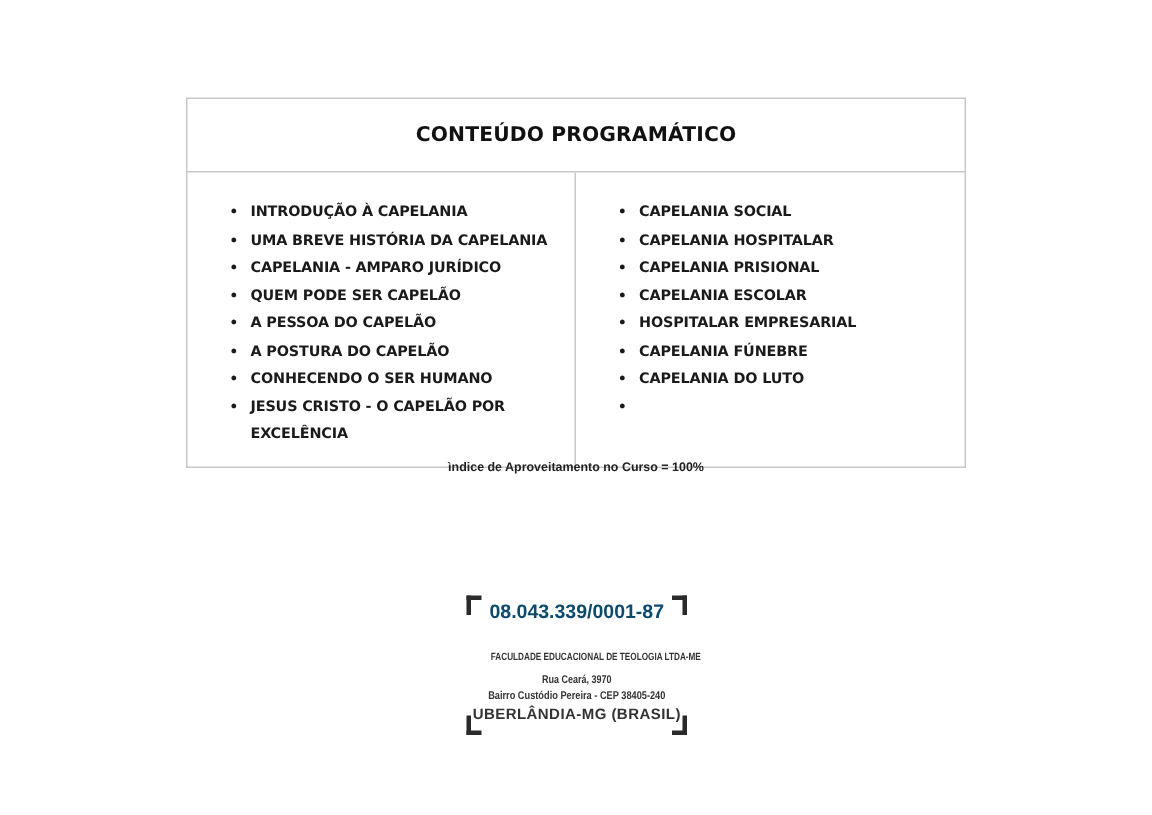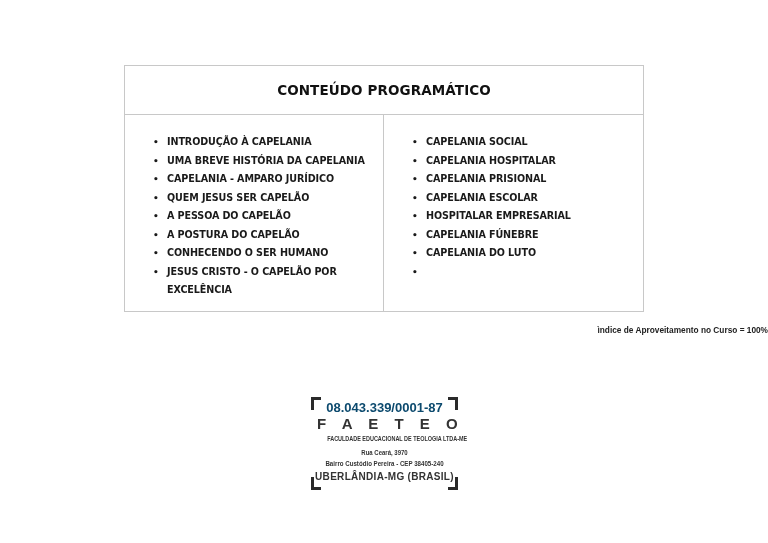--- a/index.html
+++ b/index.html
@@ -28,21 +28,21 @@
   .col-right ul.topics { left: 28px; }
   ul.topics li {
     position: relative; padding-left: 14px; font-weight: bold;
     font-size: 9.6px; line-height: 18.5px; color: #1a1a1a; width: 215px;
     letter-spacing: -0.1px;
   }
   ul.topics li .bullet {
     position: absolute; left: 0; top: 0; font-size: 9px;
   }
   .note {
-    position: absolute; left: 0; width: 768px; top: 325px; text-align: right;
+    position: absolute; left: 0; width: 768px; top: 306px; text-align: center;
     font-family: "Liberation Sans", sans-serif; font-weight: bold; font-size: 8.3px; color: #222;
   }
   .stamp {
     position: absolute; left: 311px; top: 397px; width: 147px; height: 93px;
     font-family: "Liberation Sans", sans-serif; color: #333;
   }
   .corner { position: absolute; width: 7px; height: 10px; border-color: #2a2a2a; border-style: solid; border-width: 0; }
   .corner.tl { left: 0; top: 0; border-left-width: 3px; border-top-width: 3px; }
   .corner.tr { right: 0; top: 0; border-right-width: 3px; border-top-width: 3px; }
   .corner.bl { left: 0; bottom: 0; border-left-width: 3px; border-bottom-width: 3px; }
@@ -61,21 +61,21 @@
 <div class="table">
   <div class="table-header">
     <span class="table-title">CONTEÚDO PROGRAMÁTICO</span>
   </div>
   <div class="table-body">
     <div class="col col-left">
       <ul class="topics">
         <li><span class="bullet">•</span><span>INTRODUÇÃO À CAPELANIA</span></li>
         <li><span class="bullet">•</span><span>UMA BREVE HISTÓRIA DA CAPELANIA</span></li>
         <li><span class="bullet">•</span><span>CAPELANIA - AMPARO JURÍDICO</span></li>
-        <li><span class="bullet">•</span><span>QUEM JESUS SER CAPELÃO</span></li>
+        <li><span class="bullet">•</span><span>QUEM PODE SER CAPELÃO</span></li>
         <li><span class="bullet">•</span><span>A PESSOA DO CAPELÃO</span></li>
         <li><span class="bullet">•</span><span>A POSTURA DO CAPELÃO</span></li>
         <li><span class="bullet">•</span><span>CONHECENDO O SER HUMANO</span></li>
         <li style="width:180px"><span class="bullet">•</span><span>JESUS CRISTO - O CAPELÃO POR EXCELÊNCIA</span></li>
       </ul>
     </div>
     <div class="col col-right">
       <ul class="topics">
         <li><span class="bullet">•</span><span>CAPELANIA SOCIAL</span></li>
         <li><span class="bullet">•</span><span>CAPELANIA HOSPITALAR</span></li>
@@ -91,18 +91,17 @@
 </div>
 
 <div class="note">ìndice de Aproveitamento no Curso = 100%</div>
 
 <div class="stamp">
   <span class="corner tl"></span>
   <span class="corner tr"></span>
   <span class="corner bl"></span>
   <span class="corner br"></span>
   <div class="stamp-line cnpj">08.043.339/0001-87</div>
-  <div class="stamp-line name">F A E T E O</div>
   <div class="stamp-line fullname">FACULDADE EDUCACIONAL DE TEOLOGIA LTDA-ME</div>
   <div class="stamp-line street">Rua Ceará, 3970</div>
   <div class="stamp-line district">Bairro Custódio Pereira - CEP 38405-240</div>
   <div class="stamp-line city">UBERLÂNDIA-MG (BRASIL)</div>
 </div>
 
 </body></html>

